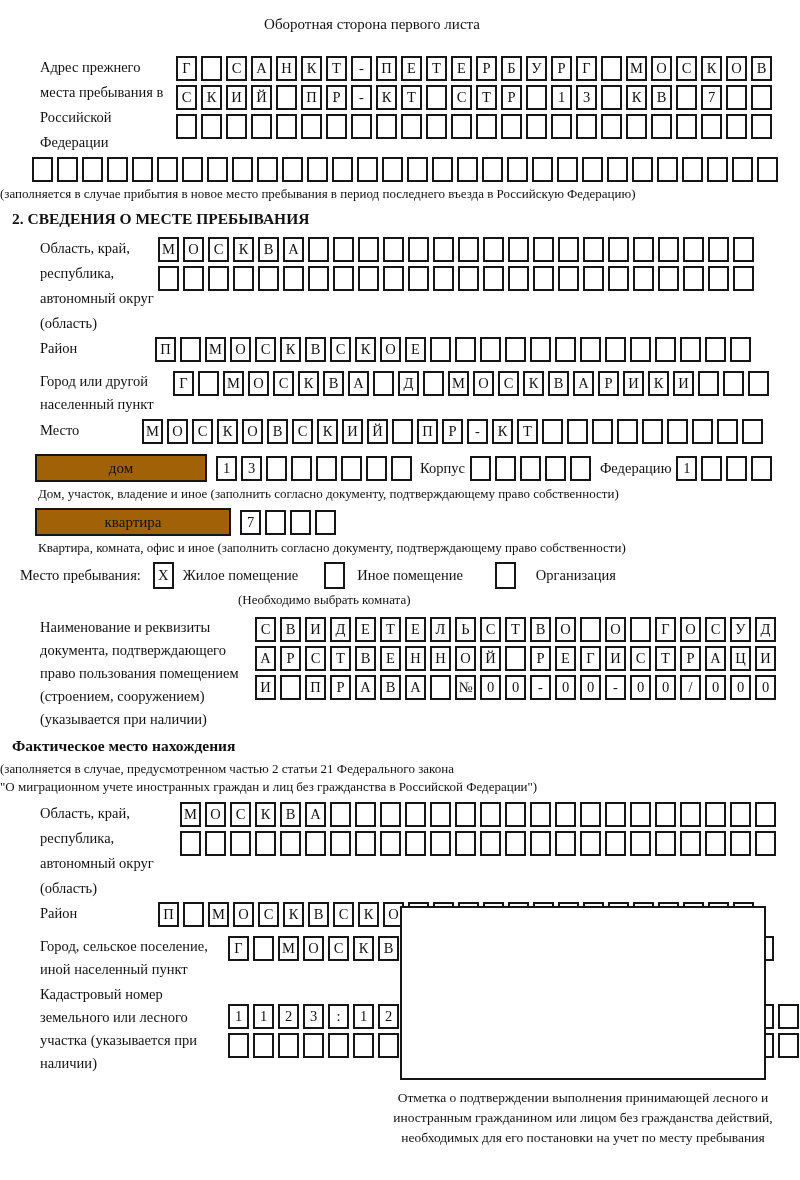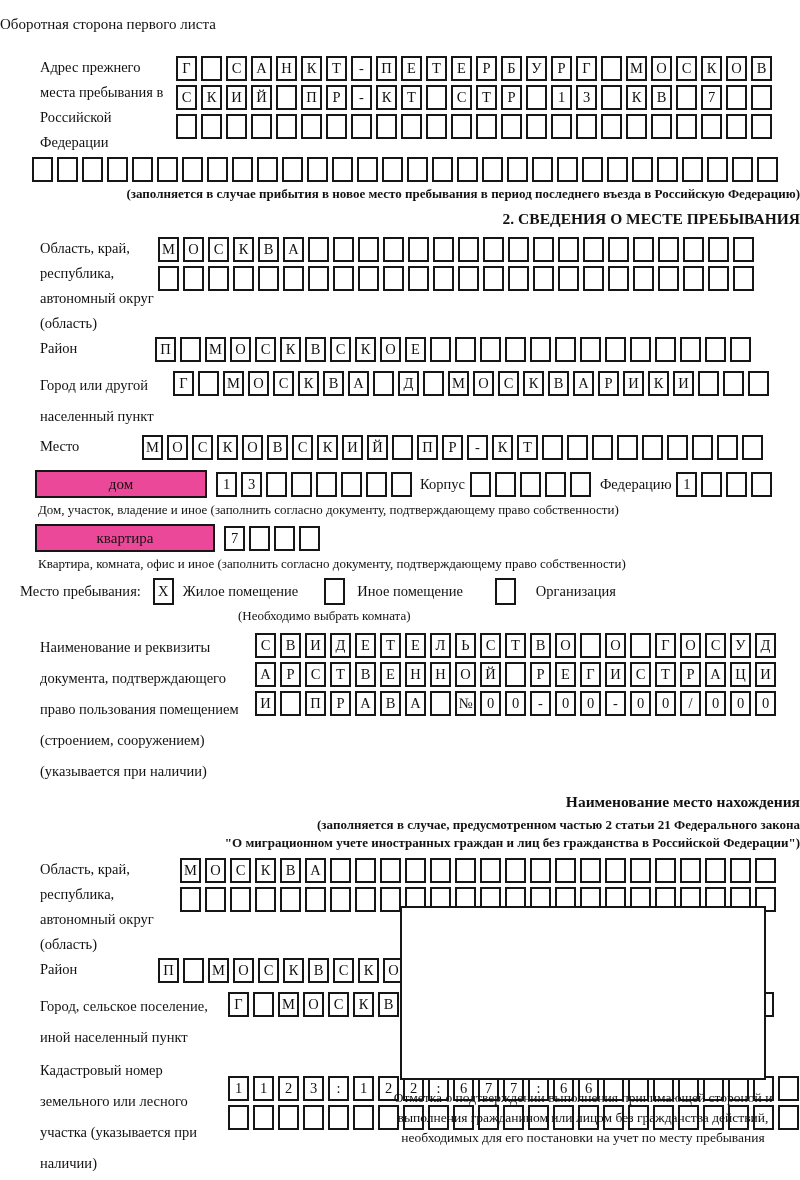--- a/index.html
+++ b/index.html
@@ -2,40 +2,40 @@
 <html><head>
 <meta charset="utf-8">
 <style>
   * { margin:0; padding:0; box-sizing:border-box; }
   html,body { background:#fff; }
   body {
     width:800px; height:1180px; overflow:hidden; position:relative;
     font-family:"Liberation Serif","DejaVu Serif",serif; color:#111;
   }
   .page-header {
-    text-align:left; margin:16px 56px 0 0; font-size:15px;
+    text-align:center; margin:16px 56px 0 0; font-size:15px;
   }
   .field { display:flex; align-items:flex-start; margin-top:4px; }
   .flabel {
     flex:0 0 var(--lw,160px); padding-left:40px; font-size:14.5px; line-height:25px;
   }
-  .flabel.tightlh { line-height:31px; }
+  .flabel.tightlh { line-height:23px; }
   .frows { flex:1 1 auto; padding-top:1px; }
   .cells { display:flex; gap:4px; margin-bottom:4px; }
   .cell {
     flex:0 0 21px; width:21px; height:25px; border:2px solid #161616;
     display:flex; align-items:center; justify-content:center;
     font-size:14.5px; background:#fff;
   }
   .note { font-size:13px; }
-  .note.center { text-align:right;font-weight:bold; }
-  .section-title { text-align:right; font-weight:bold; font-size:15.5px; margin-top:8px; }
+  .note.center { text-align:left; }
+  .section-title { text-align:left; font-weight:bold; font-size:15.5px; margin-top:8px;padding-left:12px; }
   .widebox {
     height:28px; border:2px solid #161616; display:flex; align-items:center;
-    justify-content:center; font-size:15px; background:#ec4899;
+    justify-content:center; font-size:15px; background:#a16207;
   }
   .inline-row { display:flex; align-items:center; margin-top:6px; }
   .inline-label { font-size:14.5px;text-align:center; }
   .fullrow { margin:2px 0 4px 32px; }
   .stamp-box {
     position:absolute; left:400px; top:906px; width:366px; height:174px;
     border:2px solid #161616; background:#fff;
   }
   .stamp-caption {
     position:absolute; left:392px; top:1088px; width:382px;
@@ -347,21 +347,21 @@
   <div class="cells" style="margin:0">
       <span class="cell">1</span>
       <span class="cell"></span>
       <span class="cell"></span>
       <span class="cell"></span>
     </div>
 </div>
 <div class="note" style="margin:4px 0 0 38px">Дом, участок, владение и иное (заполнить согласно документу, подтверждающему право собственности)</div>
 
 <div class="inline-row" style="margin-left:35px">
-  <div class="widebox" style="width:180px">квартира</div>
+  <div class="widebox" style="width:196px">квартира</div>
   <div class="cells" style="margin:0 0 0 9px">
       <span class="cell">7</span>
       <span class="cell"></span>
       <span class="cell"></span>
       <span class="cell"></span>
     </div>
 </div>
 <div class="note" style="margin:4px 0 0 38px">Квартира, комната, офис и иное (заполнить согласно документу, подтверждающему право собственности)</div>
 
 <div class="inline-row" style="margin-left:20px">
@@ -443,21 +443,21 @@
         <span class="cell">0</span>
         <span class="cell">0</span>
         <span class="cell">/</span>
         <span class="cell">0</span>
         <span class="cell">0</span>
         <span class="cell">0</span>
       </div>
   </div>
 </div>
 
-<div class="section-title mt6">Наименование место нахождения</div>
+<div class="section-title mt6">Фактическое место нахождения</div>
 <div class="note center mt6">(заполняется в случае, предусмотренном частью 2 статьи 21 Федерального закона</div>
 <div class="note center mt2">"О миграционном учете иностранных граждан и лиц без гражданства в Российской Федерации")</div>
 
 <div class="field" style="--lw:180px; margin-top:6px">
   <div class="flabel">Область, край, республика, автономный округ (область)</div>
   <div class="frows">
     <div class="cells">
         <span class="cell">М</span>
         <span class="cell">О</span>
         <span class="cell">С</span>
@@ -624,13 +624,13 @@
         <span class="cell"></span>
         <span class="cell"></span>
         <span class="cell"></span>
         <span class="cell"></span>
         <span class="cell"></span>
       </div>
   </div>
 </div>
 
 <div class="stamp-box"></div>
-<div class="stamp-caption">Отметка о подтверждении выполнения принимающей стороной и выполнения гражданином или лицом без гражданства действий, необходимых для его постановки на учет по месту пребывания</div>
+<div class="stamp-caption">Отметка о подтверждении выполнения принимающей лесного и иностранным гражданином или лицом без гражданства действий, необходимых для его постановки на учет по месту пребывания</div>
 
 </body></html>

